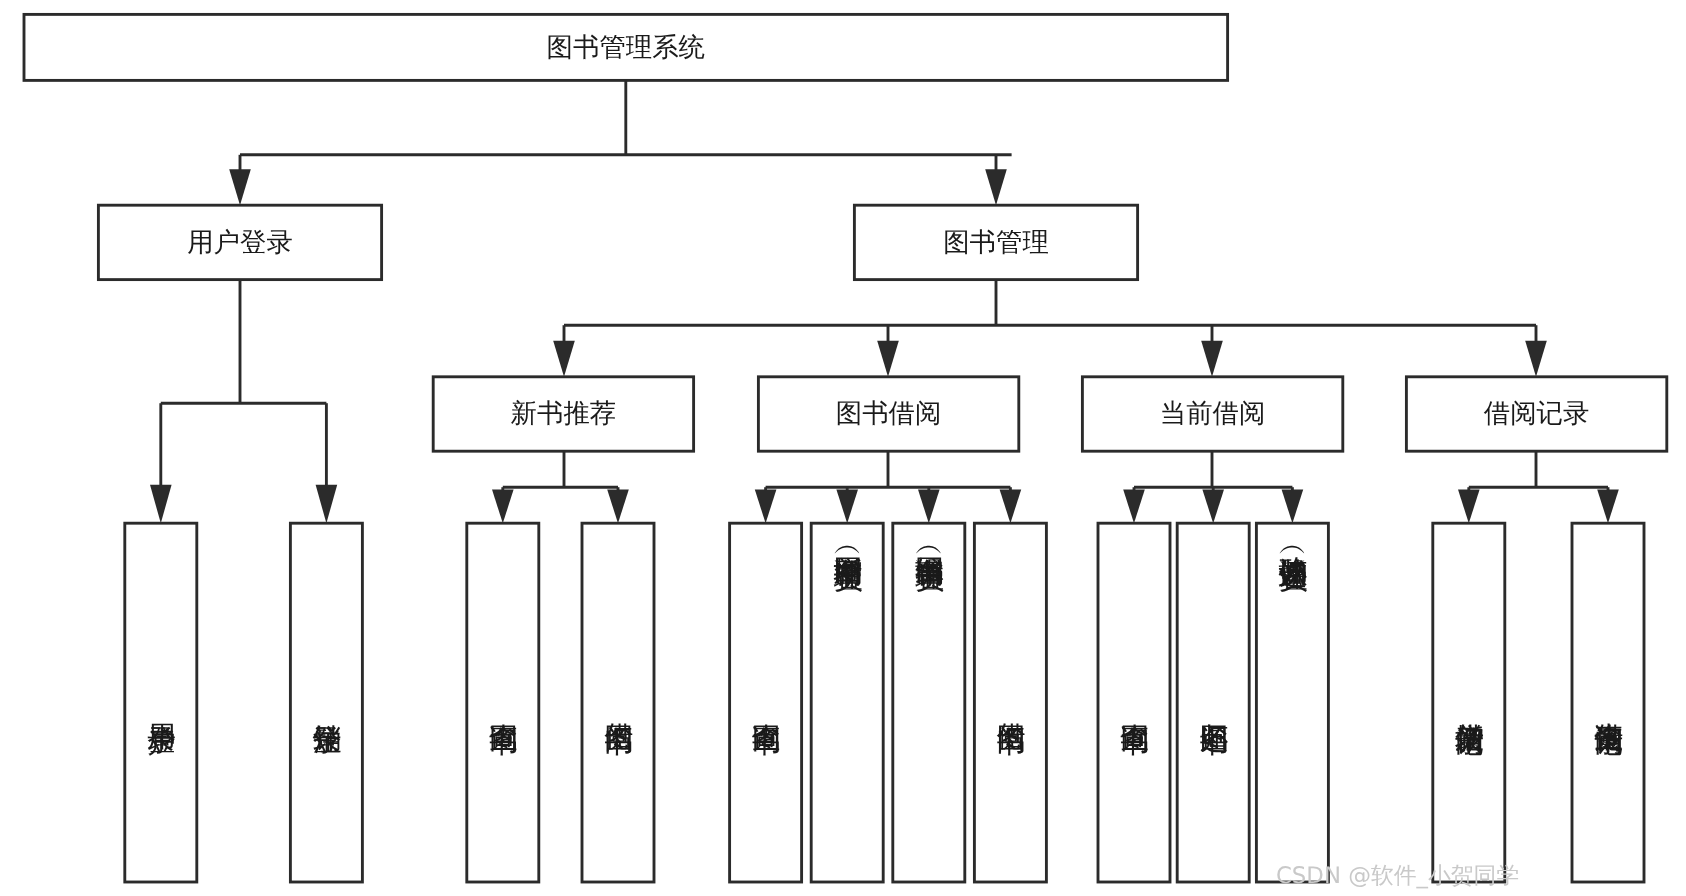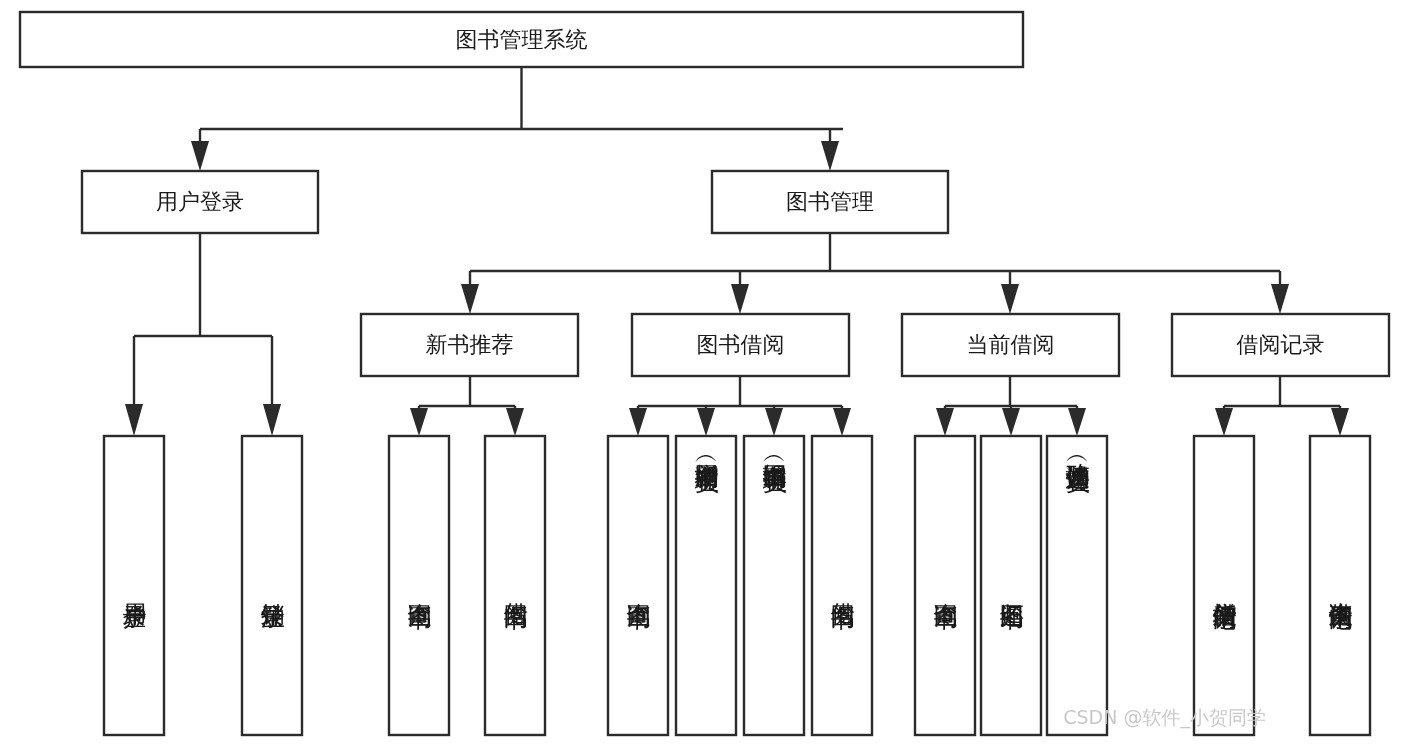--- a/index.html
+++ b/index.html
@@ -61,21 +61,21 @@
     display: flex;
     align-items: center;
     justify-content: center;
     text-align: center;
     white-space: nowrap;
     user-select: none;
   }
   .watermark {
     position: absolute;
     right: 8px;
-    bottom: 16px;
+    bottom: 4px;
     font-family: "DejaVu Sans", "Liberation Sans", sans-serif;
     font-size: 19px;
     color: #c9c9c9;
     white-space: nowrap;
     user-select: none;
   }
 </style>
 </head>
 <body>
 

